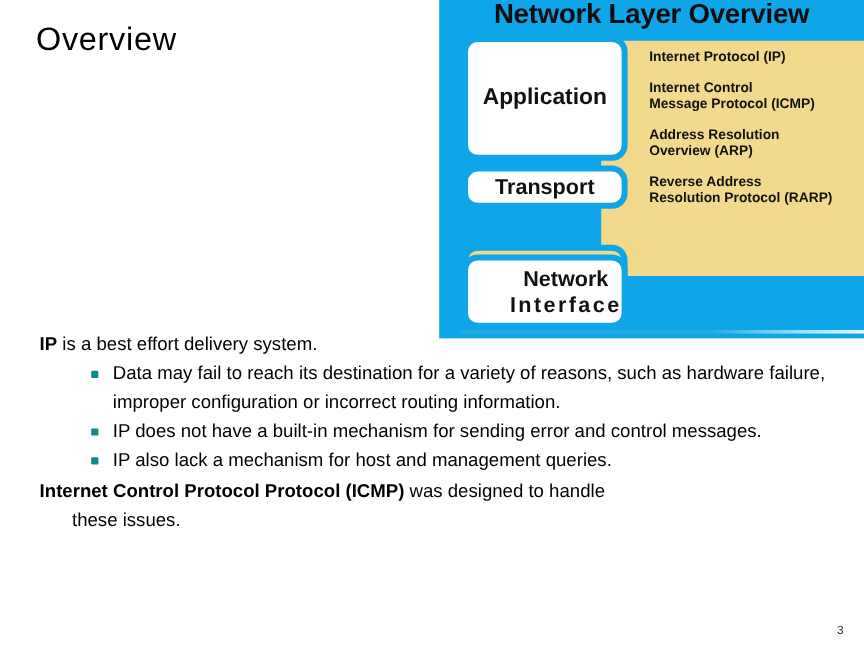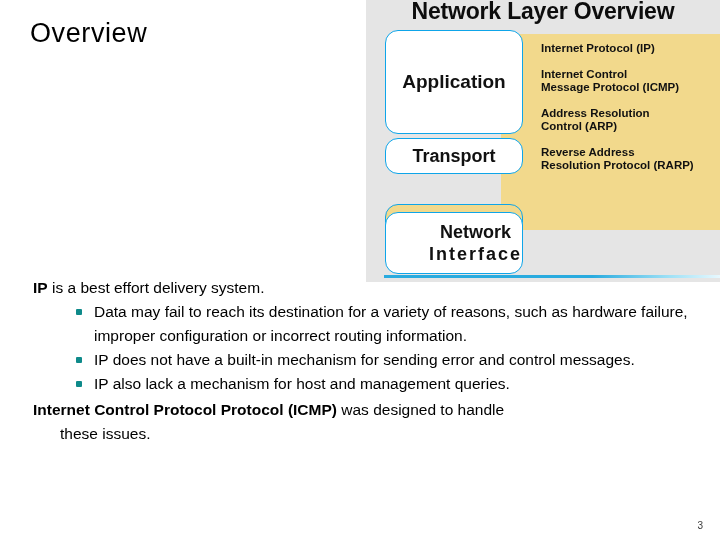--- a/index.html
+++ b/index.html
@@ -30,21 +30,21 @@
     white-space: nowrap;
   }
 
   
   #diagram {
     position: absolute;
     left: 366px;
     top: 0px;
     width: 354px;
     height: 282px;
-    background: #e5e5e5;
+    background: #0ea5e9;
   }
   #diagram-title {
     position: absolute;
     left: 0;
     top: -2px;
     width: 354px;
     text-align: center;
     font-size: 23px;
     font-weight: bold;
     letter-spacing: -0.2px;
@@ -75,21 +75,21 @@
     margin-bottom: 12px;
     font-family: "Liberation Sans", sans-serif;
   }
   .protocol-item:last-child { margin-bottom: 0; }
 
   
   .layer-box {
     position: absolute;
     left: 19px;
     width: 138px;
-    border: 1px solid #0ea5e9;
+    border: 5px solid #0ea5e9;
     border-radius: 13px;
     background: #ffffff;
     display: flex;
     align-items: center;
     justify-content: center;
     text-align: center;
     font-weight: bold;
     color: #111111;
     font-family: "Liberation Sans", sans-serif;
     z-index: 3;
@@ -189,21 +189,21 @@
         <span>Internet Protocol (IP)</span>
       </div>
 
       <div class="protocol-item">
         <span>Internet Control</span><br>
         <span>Message Protocol (ICMP)</span>
       </div>
 
       <div class="protocol-item">
         <span>Address Resolution</span><br>
-        <span>Control (ARP)</span>
+        <span>Overview (ARP)</span>
       </div>
 
       <div class="protocol-item">
         <span>Reverse Address</span><br>
         <span>Resolution Protocol (RARP)</span>
       </div>
 
     </div>
   </div>
 

